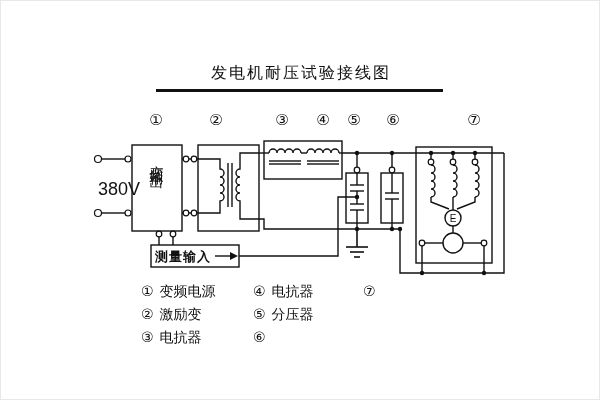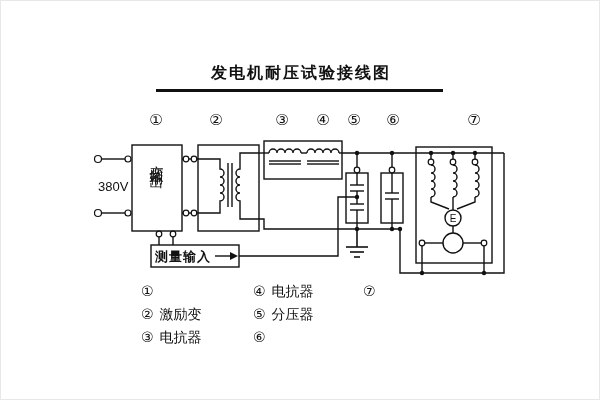--- a/index.html
+++ b/index.html
@@ -4,25 +4,25 @@
 <style>
   html,body { margin:0; padding:0; background:#fff; }
   .stage {
     position:relative; width:600px; height:400px; background:#ffffff;
     font-family:"Liberation Sans","DejaVu Sans",sans-serif; color:#111;
     overflow:hidden; box-sizing:border-box; border:1px solid #e8e8e8;
   }
   .abs { position:absolute; }
   .title {
     left:0; top:62px; width:600px; text-align:center;
-    font-size:16px; font-weight:bold; letter-spacing:2px;
+    font-size:16px; font-weight:normal; letter-spacing:2px;
   }
   .underline { left:155px; top:88px; width:287px; height:3px; background:#111; }
   .toplabel { top:110px; width:18px; text-align:center; font-size:15px; }
-  .v380 { left:97px; top:178px; font-size:13px; }
+  .v380 { left:97px; top:178px; font-size:18px; }
   .vtext {
     left:148px; top:153px; writing-mode:vertical-rl; text-orientation:upright;
     font-size:14px; letter-spacing:3px; line-height:16px;
   }
   .measure { left:154px; top:247px; font-size:13px; letter-spacing:1px;font-weight:bold; }
   .legend-item { display:flex; gap:6px; font-size:14px; }
   svg { position:absolute; left:0; top:0; }
   .w   { stroke:#111; stroke-width:1.4; fill:none; }
   .box { stroke:#111; stroke-width:1.4; fill:none; }
   .term{ stroke:#111; stroke-width:1.2; fill:#fff; }
@@ -183,20 +183,21 @@
   <span class="abs toplabel" style="left:344px">⑤</span>
   <span class="abs toplabel" style="left:383px">⑥</span>
   <span class="abs toplabel" style="left:464px">⑦</span>
 
   <div class="abs v380">380V</div>
   <div class="abs vtext">变频输出</div>
   <div class="abs measure">测量输入</div>
 
   <div class="abs legend-item" style="left:140px; top:282px">
     <span>①</span>
+    <span>变频电源</span>
   </div>
   <div class="abs legend-item" style="left:140px; top:305px">
     <span>②</span>
     <span>激励变</span>
   </div>
   <div class="abs legend-item" style="left:140px; top:328px">
     <span>③</span>
     <span>电抗器</span>
   </div>
   <div class="abs legend-item" style="left:252px; top:282px">

